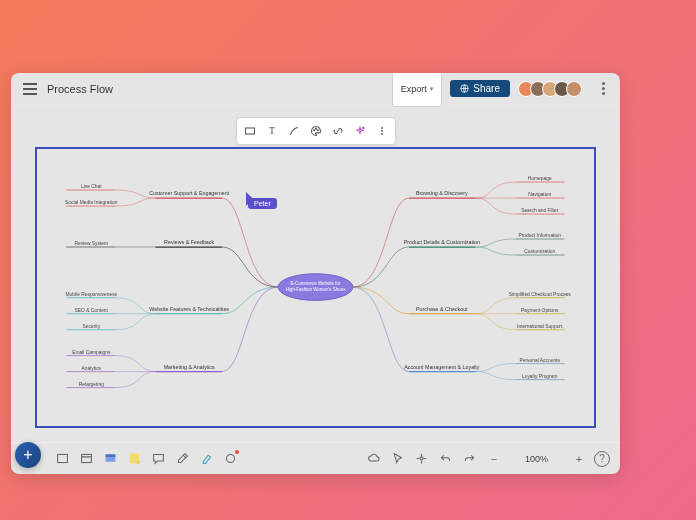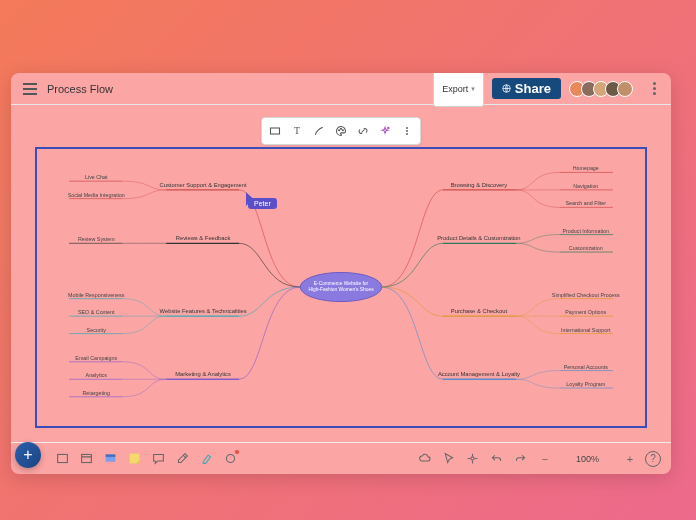--- a/index.html
+++ b/index.html
@@ -1,25 +1,25 @@
 <!DOCTYPE html>
 <html><head>
 <meta charset="utf-8">
 <style>
 * { margin:0; padding:0; box-sizing:border-box; }
 body { font-family: -apple-system, BlinkMacSystemFont, 'Segoe UI', sans-serif; width:696px; height:520px; overflow:hidden; background:linear-gradient(135deg,#f47a5a 0%,#ed6a8c 100%); }
-.app { position:absolute; top:73px; left:11px; width:660px; height:401px; background:#fca5a5; border-radius:8px; box-shadow:0 4px 20px rgba(0,0,0,0.15); overflow:hidden; }
+.app { position:absolute; top:73px; left:11px; width:609px; height:401px; background:#e5e5e5; border-radius:8px; box-shadow:0 4px 20px rgba(0,0,0,0.15); overflow:hidden; }
 .topbar { height:32px; display:flex; align-items:center; padding:0 10px; gap:8px; border-bottom:1px solid #e8e8e8; }
 .hamburger { width:18px; height:18px; display:flex; flex-direction:column; justify-content:center; gap:3px; cursor:pointer; }
 .hamburger span { height:2px; background:#555; width:14px; margin:0 auto; }
 .title { font-size:11px; color:#333; font-weight:500; }
 .spacer { flex:1; }
 .export-btn { font-size:9px; padding:12px 8px; border:1px solid #d0d0d0; border-radius:3px; background:#fff; color:#333; cursor:pointer; display:flex; align-items:center; gap:3px; }
 .export-btn::after { content:"▾"; font-size:7px; color:#888; }
-.share-btn { font-size:13px; padding:3px 10px; border:none; border-radius:3px; background:#164a7c; color:#fff; cursor:pointer; display:flex; align-items:center; gap:4px;font-weight:bold; }
+.share-btn { font-size:10px; padding:3px 10px; border:none; border-radius:3px; background:#164a7c; color:#fff; cursor:pointer; display:flex; align-items:center; gap:4px; }
 .share-btn svg { width:9px; height:9px; }
 .avatars { display:flex; align-items:center; margin-left:4px; }
 .avatar { width:16px; height:16px; border-radius:50%; border:1.5px solid #fff; margin-left:-4px; background:#ccc; }
 .avatar:nth-child(1){background:#e8895b;} .avatar:nth-child(2){background:#8a6d5c;} .avatar:nth-child(3){background:#d4a67a;} .avatar:nth-child(4){background:#6b5a47;} .avatar:nth-child(5){background:#c28f6a;}
 .kebab { width:14px; display:flex; flex-direction:column; gap:2px; align-items:center; cursor:pointer; margin-left:6px; }
 .kebab span { width:3px; height:3px; background:#666; border-radius:50%; }
 .toolbar { position:absolute; top:44px; left:50%; transform:translateX(-50%); display:flex; background:#fff; border:1px solid #d8d8d8; border-radius:4px; padding:2px; box-shadow:0 1px 3px rgba(0,0,0,0.08); }
 .tool { width:22px; height:22px; display:flex; align-items:center; justify-content:center; cursor:pointer; color:#555; }
 .tool svg { width:12px; height:12px; }
 .canvas { position:absolute; top:74px; left:24px; right:24px; bottom:46px; border:2px solid #3b4db8; background-image:radial-gradient(circle,#d5d5d5 0.6px,transparent 0.6px); background-size:8px 8px; }

